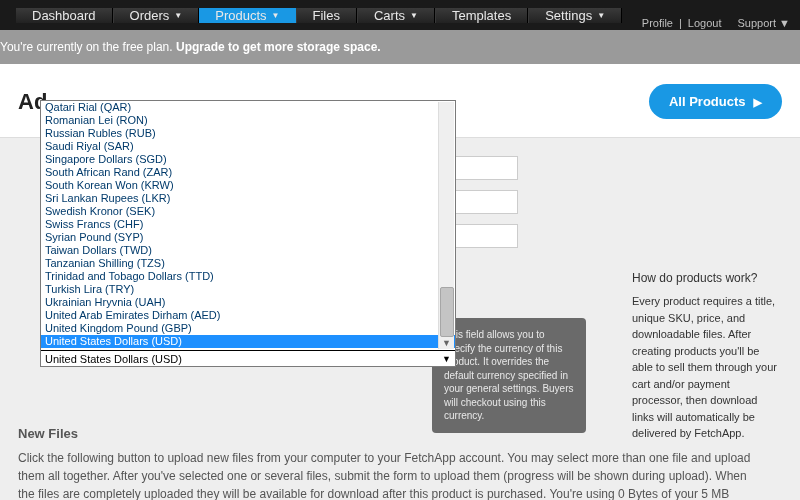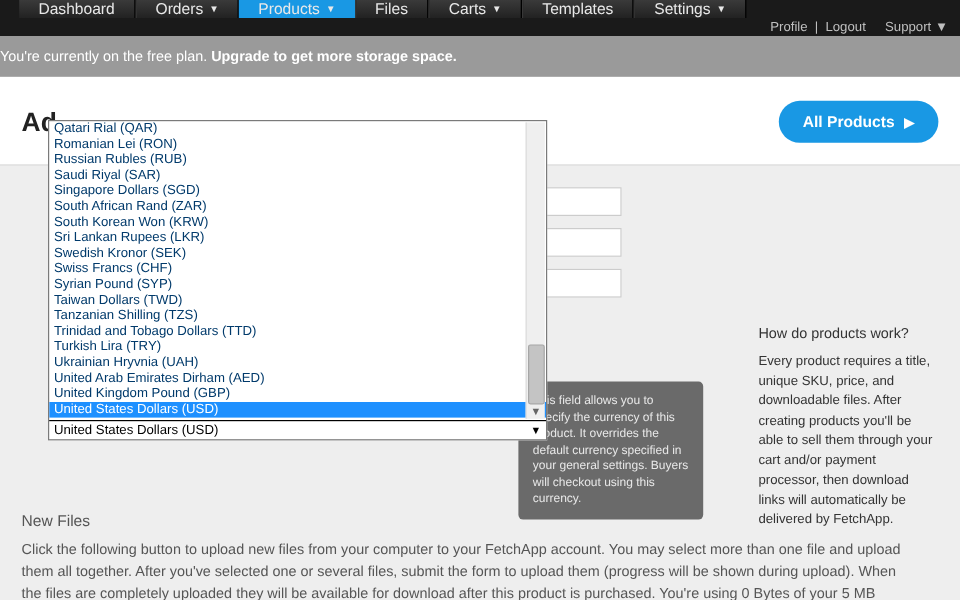--- a/index.html
+++ b/index.html
@@ -1,38 +1,38 @@
 <!DOCTYPE html>
 <html><head>
 <meta charset="utf-8">
 <style>
 *{box-sizing:border-box;margin:0;padding:0}
 body{font-family:Arial,Helvetica,sans-serif;font-size:12px;background:#fff;width:800px;height:500px;overflow:hidden;position:relative}
-.topbar{background:#1a1a1a;height:30px;display:flex;align-items:flex-start;position:relative}
+.topbar{background:#1a1a1a;height:30px;display:flex;align-items:center;position:relative}
 .nav{display:flex;margin-left:16px}
 .nav-item{color:#e8e8e8;font-size:13px;padding:0 16px;display:flex;align-items:center;gap:5px;cursor:pointer;border-right:1px solid #000;border-left:1px solid #383838;background:linear-gradient(#3a3a3a,#222)}
 .nav-item:first-child{border-left:none}
 .nav-item.active{background:#1998e4;border:none}
 .nav-item .caret{font-size:8px}
 .top-right{position:absolute;right:10px;top:0;height:46px;display:flex;align-items:center;gap:6px;color:#bfbfbf;font-size:11px}
 .top-right span{cursor:pointer}
 .banner{background:#9a9a9a;color:#fff;text-align:left;padding:10px 0;font-size:12px}
 .banner b{font-weight:bold}
 .content{position:relative;padding:12px 18px 0 18px}
 .page-head{display:flex;align-items:center;justify-content:space-between;margin:8px 0 18px 0}
 .page-title{font-size:22px;font-weight:bold;color:#222}
 .all-btn{background:#1998e4;color:#fff;border:none;border-radius:22px;padding:10px 20px;font-size:13px;cursor:pointer;display:flex;align-items:flex-end;gap:8px;font-weight:bold}
 .all-btn .chev{font-size:11px}
 .panel{background:#eee;border-top:1px solid #ddd;padding:18px;margin:0 -18px;min-height:400px}
 .form-row{display:flex;margin-bottom:10px}
 .field{width:380px;height:24px;background:#fff;border:1px solid #ccc;margin-left:120px}
 .side-help{position:absolute;right:18px;top:205px;width:150px;font-size:11px;line-height:1.5;color:#333}
 .side-help .h{font-weight:normal;display:block;margin-bottom:6px;color:#333;font-size:12px}
 .newfiles{margin-top:178px}
-.newfiles .t{font-weight:normal;color:#555;font-size:13px}
+.newfiles .t{font-weight:bold;color:#555;font-size:13px}
 .newfiles .p{color:#555;font-size:12px;line-height:1.5;margin-top:8px;max-width:740px}
 .tooltip{position:absolute;left:432px;top:318px;width:154px;background:#6a6a6a;color:#e8e8e8;font-size:10px;line-height:1.35;padding:10px 12px;border-radius:4px;z-index:4}
 .tooltip::before{content:"";position:absolute;left:-7px;top:16px;border:6px solid transparent;border-right-color:#6a6a6a}
 .dropdown{position:absolute;left:40px;top:100px;width:416px;background:#fff;border:1px solid #7a7a7a;z-index:5;font-size:11px;font-family:Arial}
 .dd-list{height:248px;overflow:hidden}
 .dd-item{padding:0 4px;height:13px;line-height:13px;color:#013a6b;cursor:default;white-space:nowrap}
 .dd-item.sel{background:#1e90ff;color:#fff}
 .dd-hr{border-top:1px solid #000;margin:1px 0}
 .dd-current{padding:1px 4px;color:#000;display:flex;justify-content:space-between;align-items:center}
 .dd-current .arrow{font-size:9px}

